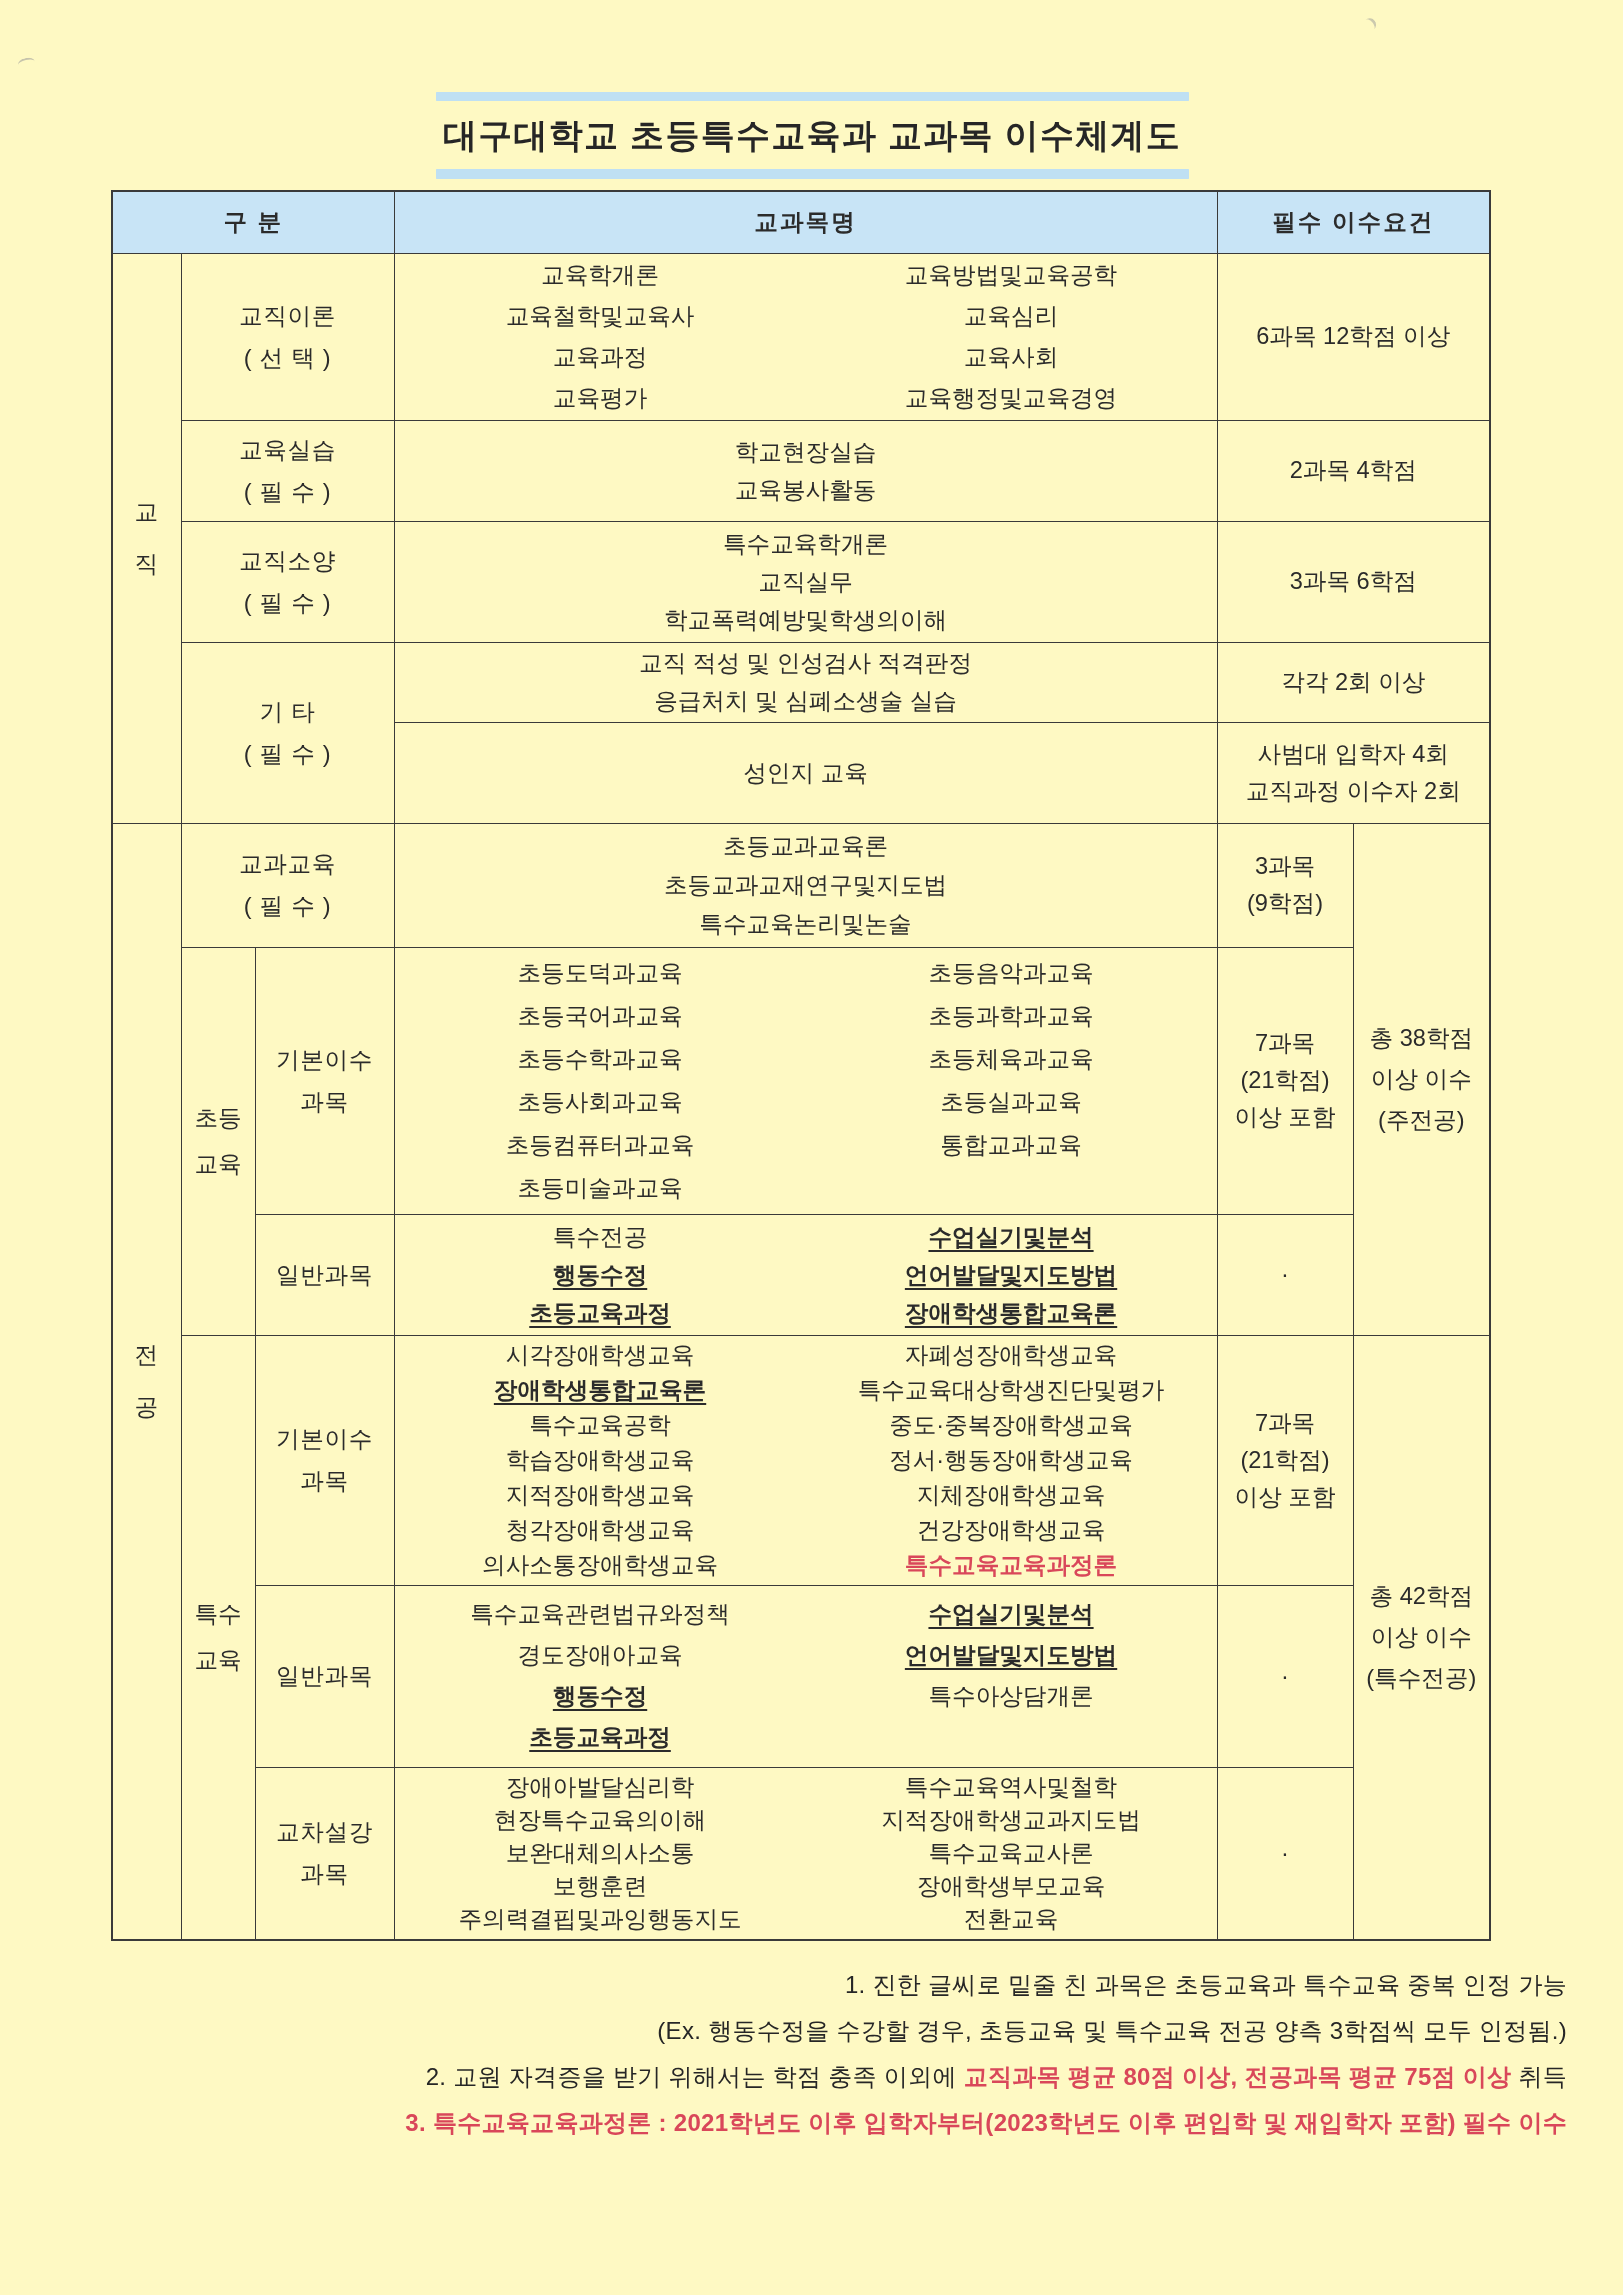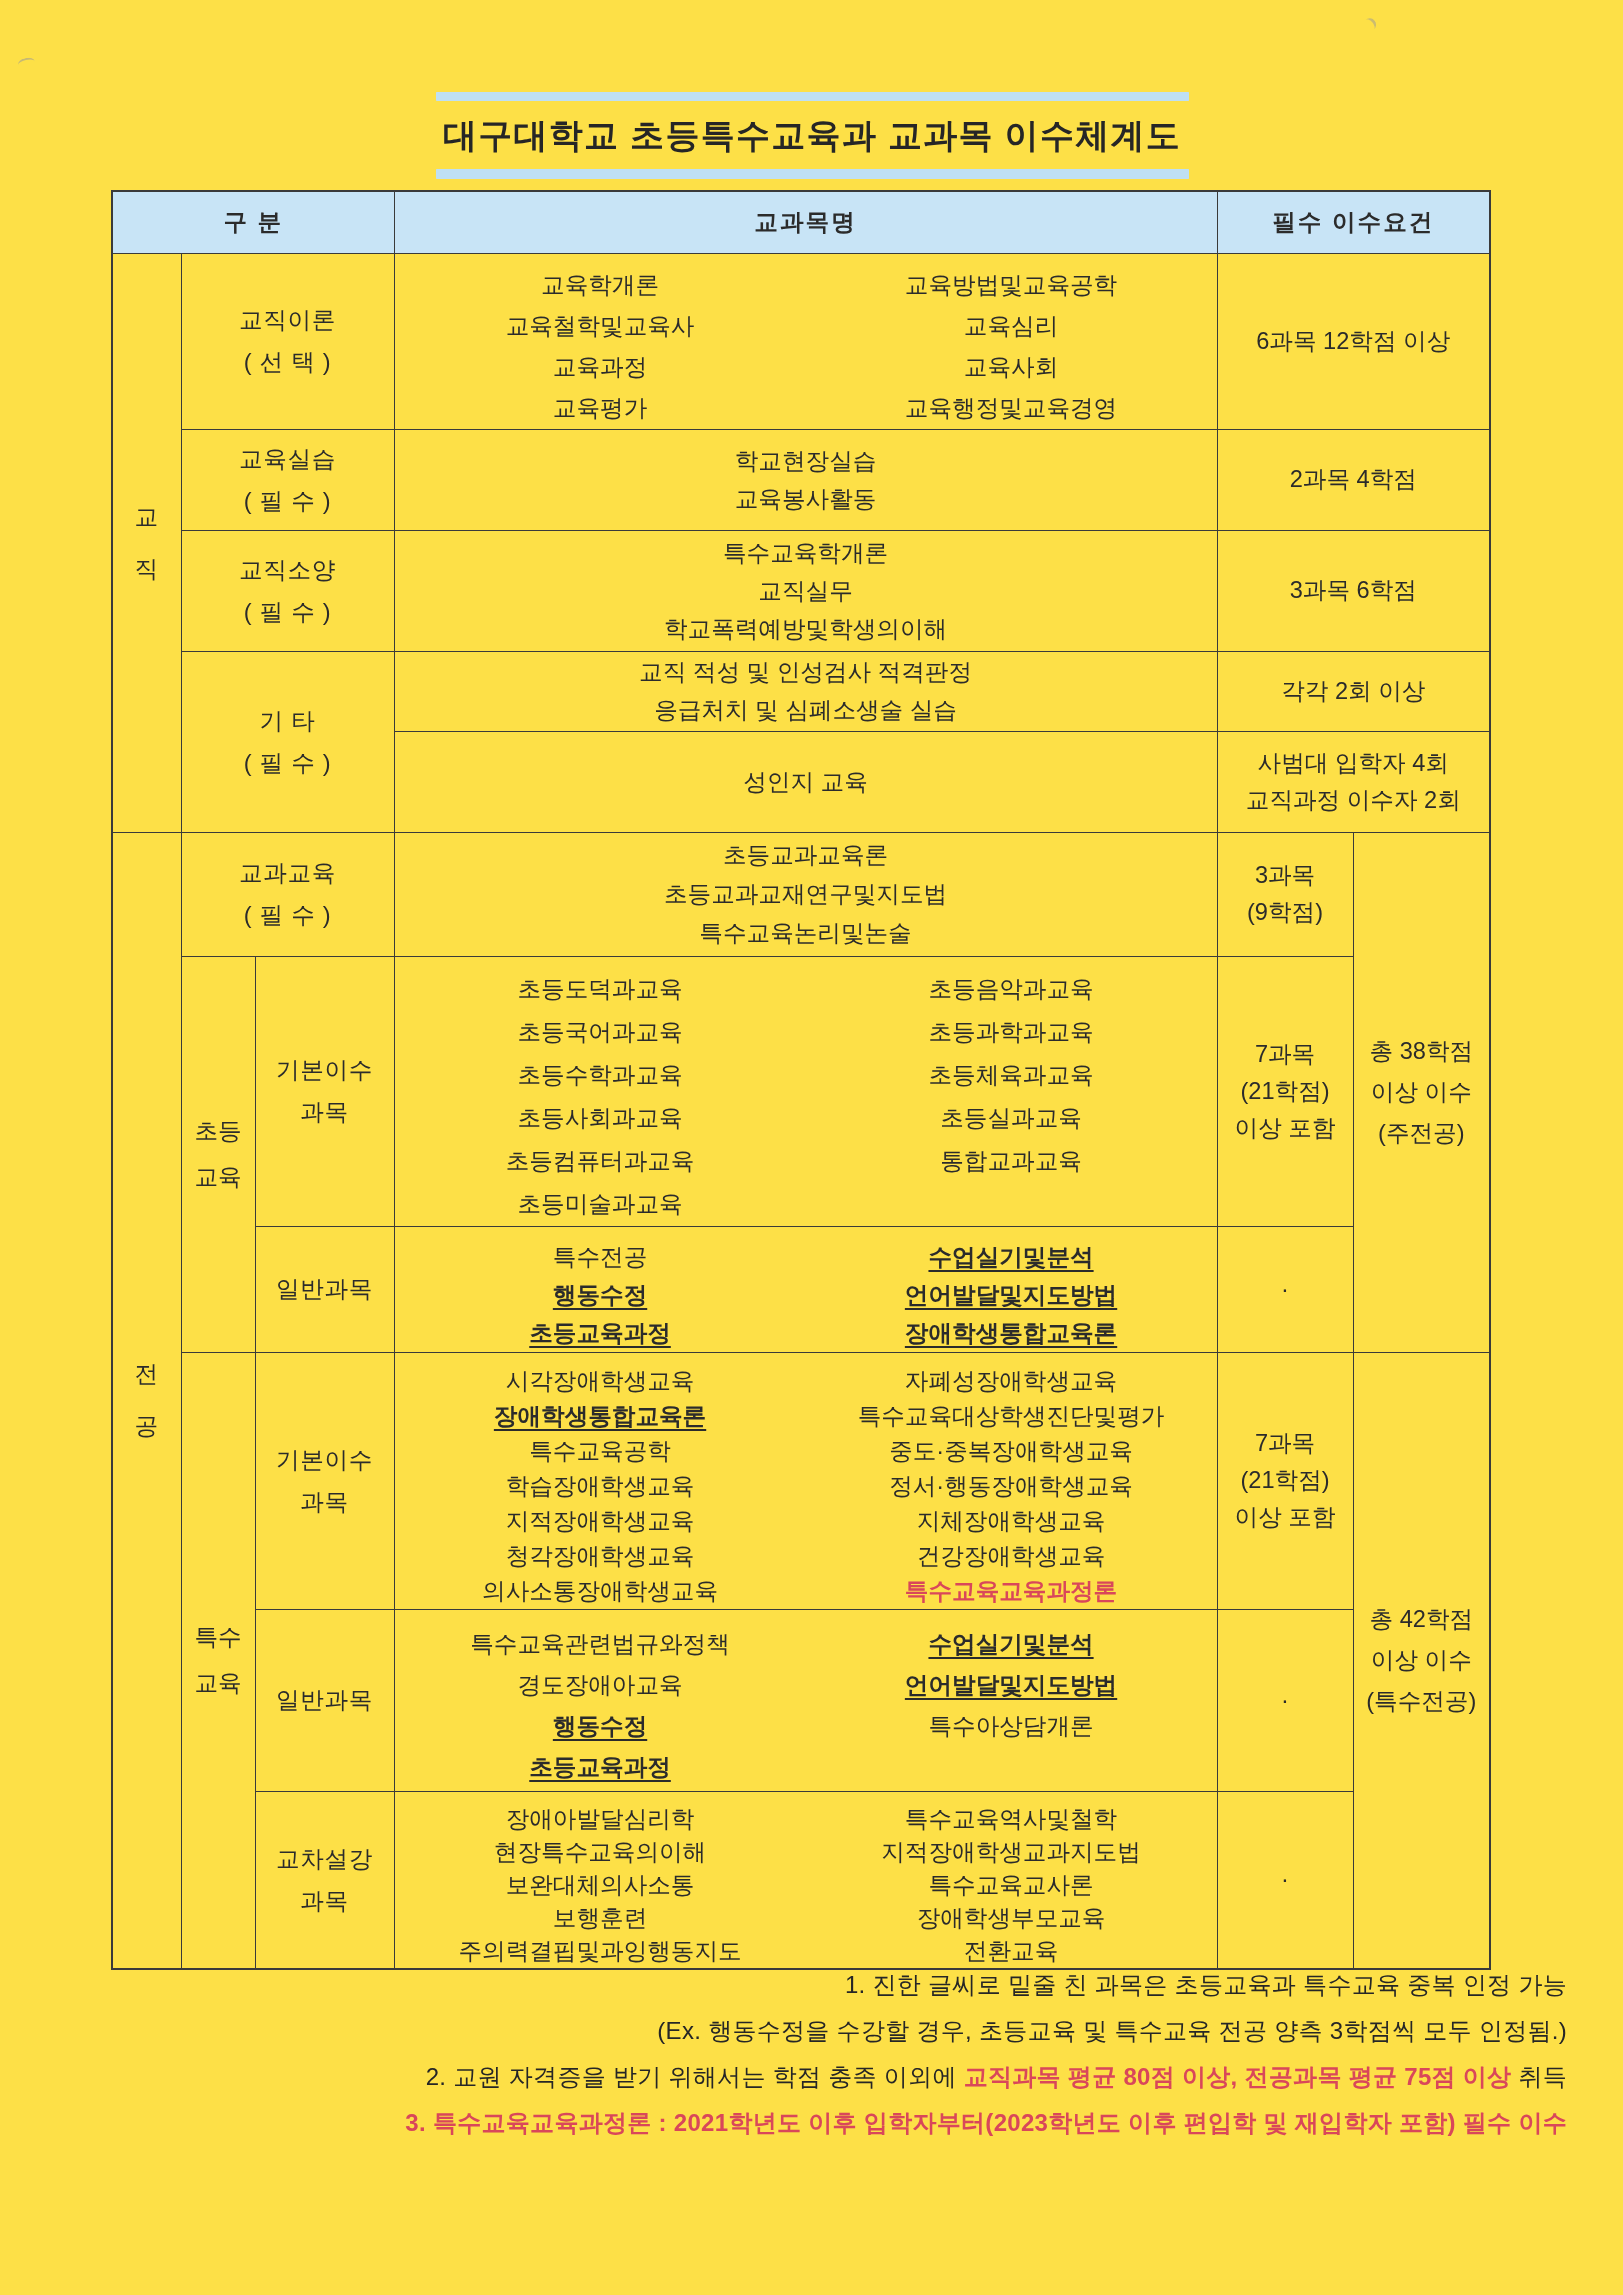--- a/index.html
+++ b/index.html
@@ -2,21 +2,21 @@
 <html lang="ko" style="font-size:10.5px"><head>
 <meta charset="utf-8">
 <style>
   html,body{margin:0;padding:0;background:#ffffff;}
   body{
     width:1624px;height:2295px;position:relative;
     font-family:"Liberation Sans","DejaVu Sans",sans-serif;
     color:#2b2b2b;
     -webkit-font-smoothing:antialiased;
   }
-  .page{position:absolute;inset:0;background:#fde047;}
+  .page{position:absolute;inset:0;background:#fef9c3;}
 
   
   .artifact{position:absolute;border-top:2.6px solid #9a9a9a;border-radius:50%;opacity:.55;}
   .artifact.a1{left:18.3px;top:58px;width:17px;height:7.9px;transform:rotate(-12deg);}
   .artifact.a2{left:1363px;top:18.3px;width:13px;height:10.5px;transform:rotate(48deg);border-top-width:3.3px;opacity:.5;}
 
   
   .title-block{position:absolute;top:92px;left:0;width:100%;text-align:center;}
   .title-bar{width:753px;height:9.2px;background:#bfe0f3;margin:0 auto;border-radius:0.7px;}
   .title-text{
@@ -61,21 +61,21 @@
 
   td.courses{line-height:38px;}
   .tr-theory td.courses{line-height:41px;}
   .tr-subject td.courses{line-height:39px;}
   .tr-elem-basic td.courses{line-height:43px;}
   .tr-spec-basic td.courses{line-height:35px;}
   .tr-spec-gen td.courses{line-height:41px;}
   .tr-cross td.courses{line-height:33px;}
 
   .cols2{display:flex;width:100%;}
-  .cols2 .half{flex:1 1 50%;text-align:center;margin-top:11px;}
+  .cols2 .half{flex:1 1 50%;text-align:center;}
 
   td.req{font-size:23.6px;line-height:37px;}
   td.outer-req{font-size:23.6px;line-height:41px;}
 
   .em{font-weight:800;text-decoration:underline;text-decoration-thickness:2.3px;text-underline-offset:4.6px;}
   .red{color:#d9475a;font-weight:800;}
   .u{text-decoration-thickness:1.6px;text-underline-offset:3.9px;}
 
   
   .footnotes{position:absolute;left:75px;top:1962px;width:1492px;font-size:24px;color:#262626;text-align:right;}

